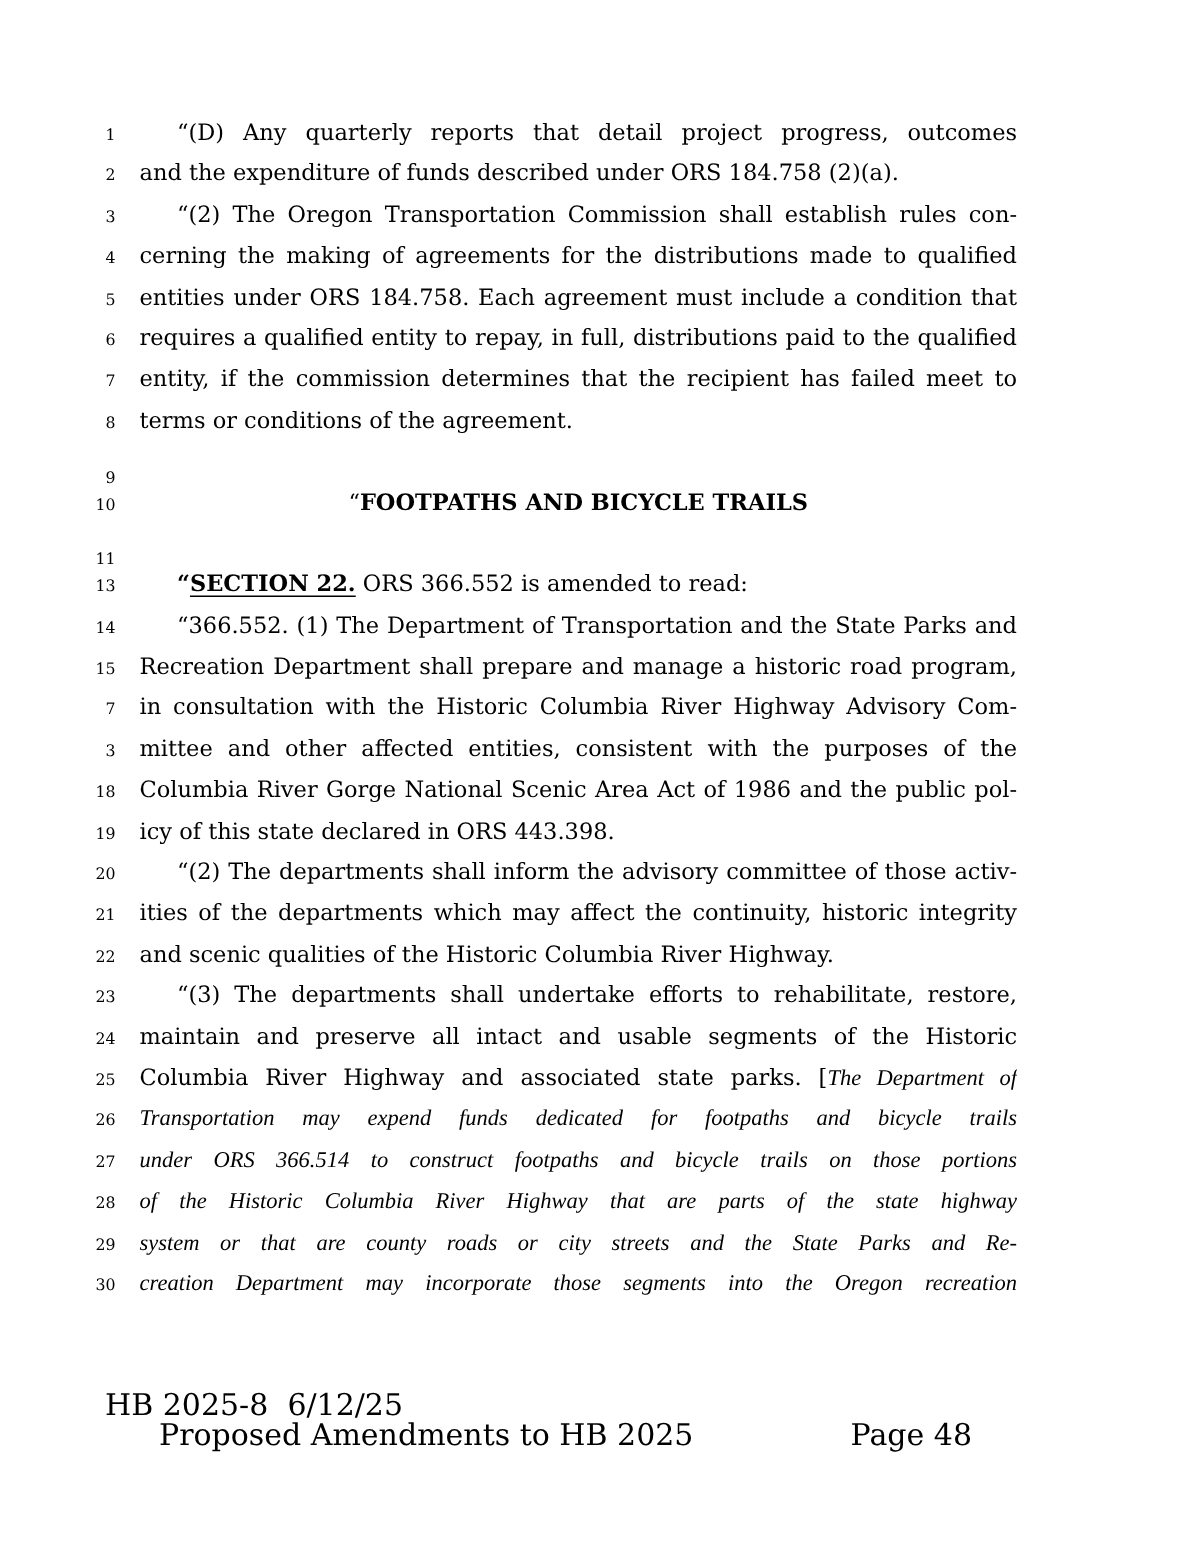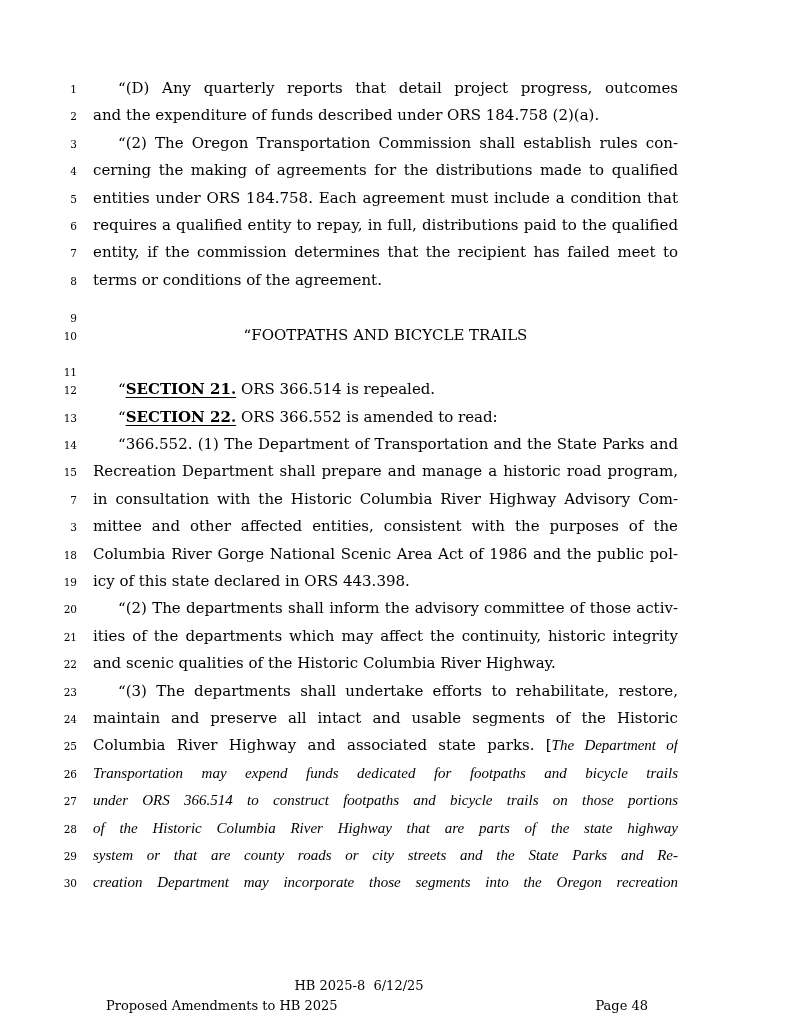--- a/index.html
+++ b/index.html
@@ -51,31 +51,30 @@
     text-align-last: justify;
   }
   .line-row.indent .line-text { text-indent: 25px; }
   .line-row.center .line-text {
     white-space: normal;
     text-align: center;
     text-align-last: center;
     text-indent: 0;
   }
   .seg-r { font-weight: normal; font-style: normal; }
-  .seg-b { font-weight: normal; font-style: normal; }
+  .seg-b { font-weight: bold; font-style: normal; }
   .seg-bu { font-weight: bold; font-style: normal; text-decoration: underline; text-underline-offset: 3px; }
   .seg-i { font-style: italic; font-weight: normal; font-family: Liberation Serif, serif; }
   .footer {
     position: absolute;
     left: 70px;
-    top: 976px;
+    top: 926px;
     width: 578px;
-    font-size: 13px;
+    font-size: 20px;
     line-height: 20px;
-    text-align: center;
   }
   .footer-row2 {
     display: flex;
     justify-content: space-between;
     align-items: baseline;
     margin-left: 36px;
   }
 </style>
 </head>
 <body>
@@ -118,24 +117,20 @@
         <span class="line-num">9</span>
         <span class="line-text"></span>
       </div>
       <div class="line-row center">
         <span class="line-num">10</span>
         <span class="line-text"><span class="seg-r">“</span><span class="seg-b">FOOTPATHS AND BICYCLE TRAILS</span></span>
       </div>
       <div class="line-row">
         <span class="line-num">11</span>
         <span class="line-text"></span>
-      </div>
-      <div class="line-row indent">
-        <span class="line-num">12</span>
-        <span class="line-text"><span class="seg-b">“</span><span class="seg-bu">SECTION 21.</span><span class="seg-b"> ORS 366.514 is repealed.</span></span>
       </div>
       <div class="line-row indent">
         <span class="line-num">13</span>
         <span class="line-text"><span class="seg-b">“</span><span class="seg-bu">SECTION 22.</span><span class="seg-r"> ORS 366.552 is amended to read:</span></span>
       </div>
       <div class="line-row justify indent">
         <span class="line-num">14</span>
         <span class="line-text"><span class="seg-r">“366.552. (1) The Department of Transportation and the State Parks and</span></span>
       </div>
       <div class="line-row justify">

